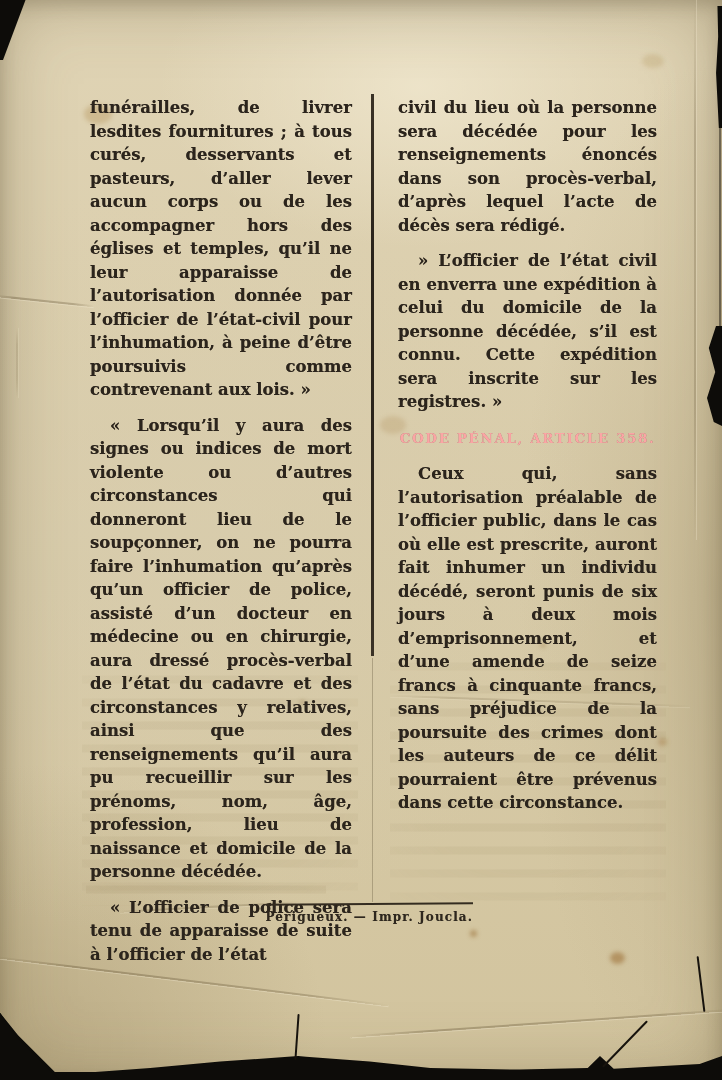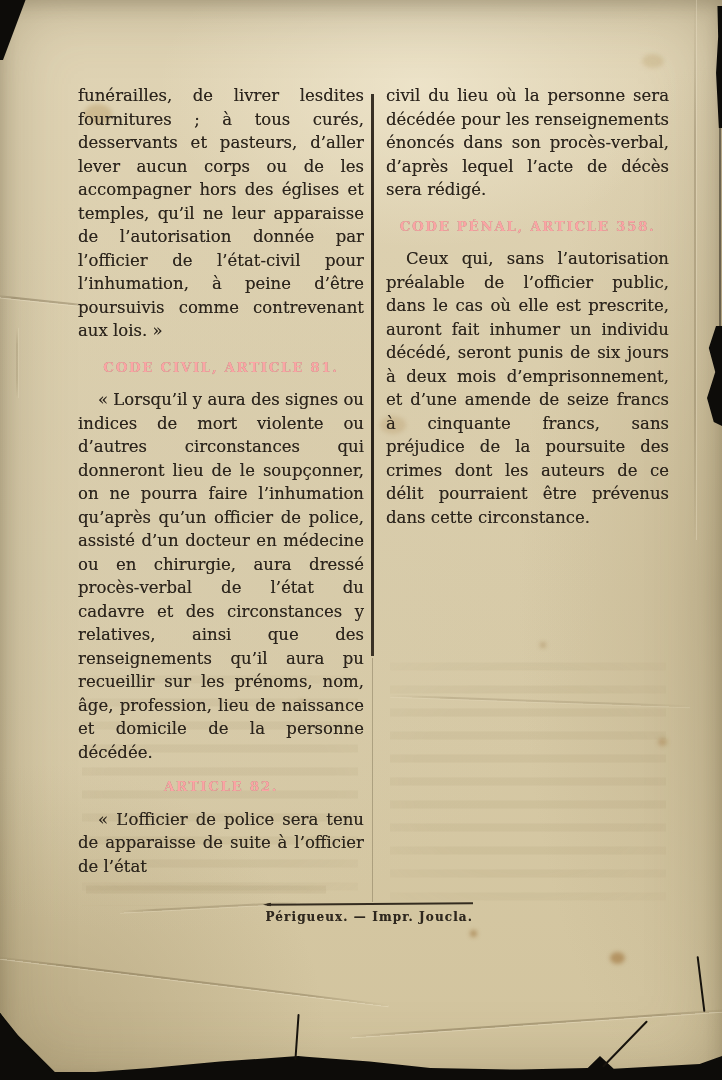--- a/index.html
+++ b/index.html
@@ -20,22 +20,22 @@
       radial-gradient(ellipse 430px 430px at 6% 97%, rgba(172,156,118,.6), transparent 66%),
       radial-gradient(ellipse 280px 760px at 99% 55%, rgba(188,173,136,.55), transparent 70%),
       linear-gradient(180deg,#e0d4b5 0%,#d7caa7 55%,#d2c49e 100%);
     box-shadow:inset 0 0 70px rgba(92,76,44,.35), inset 0 4px 18px rgba(60,48,25,.25);
   }
 
   
   .col{position:absolute;color:#2b241c;font-size:16.5px;line-height:23.5px;}
   .col-left{left:78px;top:84px;width:286px;}
   .col-right{left:386px;top:84px;width:283px;}
-  .para{margin:0;text-align:justify;text-indent:20px;
-        text-shadow:0 0 .5px rgba(43,36,28,.55);}
+  .para{margin:12px;text-align:justify;text-indent:20px;
+        text-shadow:0 0 .5px rgba(43,36,28,.55);font-weight:bold;}
   .para.noind{text-indent:0;}
   .heading{margin:13px 0 9px;text-align:center;font-size:13.5px;font-weight:bold;
            letter-spacing:1.6px;color:#fca5a5;text-shadow:0 0 .5px rgba(43,36,28,.5);}
   .col-left .heading.h2{margin-top:11px;}
 
   
   .divider{position:absolute;left:371px;top:94px;width:3px;height:562px;
            background:linear-gradient(180deg,#3a3226,#28221a 30%,#2e271d 80%,#3a3226);}
   .divider-ext{position:absolute;left:372px;top:658px;width:1px;height:244px;
                background:rgba(70,58,34,.28);}
@@ -105,28 +105,27 @@
   <div class="crease" style="left:390px;top:700px;width:300px;transform:rotate(2deg);opacity:.5;"></div>
   <div class="crease vert" style="left:694px;top:0;height:540px;"></div>
   <div class="crease vert" style="left:16px;top:328px;height:70px;opacity:.6;"></div>
 
   <div class="ghost" style="left:82px;top:668px;width:276px;height:238px;"></div>
   <div class="ghost" style="left:390px;top:655px;width:276px;height:250px;"></div>
   <div class="ghost" style="left:86px;top:878px;width:240px;height:26px;opacity:.75;"></div>
 
   <div class="col col-left">
     <p class="para noind">funérailles, de livrer lesdites fournitures ; à tous curés, desservants et pasteurs, d’aller lever aucun corps ou de les accompagner hors des églises et temples, qu’il ne leur apparaisse de l’autorisation donnée par l’officier de l’état-civil pour l’inhumation, à peine d’être poursuivis comme contrevenant aux lois. »</p>
-    <div class="heading">CODE CIVIL, ARTICLE 81.</div>
     <p class="para">« Lorsqu’il y aura des signes ou indices de mort violente ou d’autres circonstances qui donneront lieu de le soupçonner, on ne pourra faire l’inhumation qu’après qu’un officier de police, assisté d’un docteur en médecine ou en chirurgie, aura dressé procès-verbal de l’état du cadavre et des circonstances y relatives, ainsi que des renseignements qu’il aura pu recueillir sur les prénoms, nom, âge, profession, lieu de naissance et domicile de la personne décédée.</p>
-    <div class="heading h2">ARTICLE 82.</div>
     <p class="para">« L’officier de police sera tenu de apparaisse de suite à l’officier de l’état</p>
   </div>
 
   <div class="col col-right">
     <p class="para noind">civil du lieu où la personne sera décédée pour les renseignements énoncés dans son procès-verbal, d’après lequel l’acte de décès sera rédigé.</p>
+    <p class="para">» L’officier de l’état civil en enverra une expédition à celui du domicile de la personne décédée, s’il est connu. Cette expédition sera inscrite sur les registres. »</p>
     <div class="heading">CODE PÉNAL, ARTICLE 358.</div>
     <p class="para">Ceux qui, sans l’autorisation préalable de l’officier public, dans le cas où elle est prescrite, auront fait inhumer un individu décédé, seront punis de six jours à deux mois d’emprisonnement, et d’une amende de seize francs à cinquante francs, sans préjudice de la poursuite des crimes dont les auteurs de ce délit pourraient être prévenus dans cette circonstance.</p>
   </div>
 
   <div class="divider"></div>
   <div class="divider-ext"></div>
 
   <div class="footer-rule"></div>
   <div class="imprint">Périgueux. — Impr. Joucla.</div>
 

